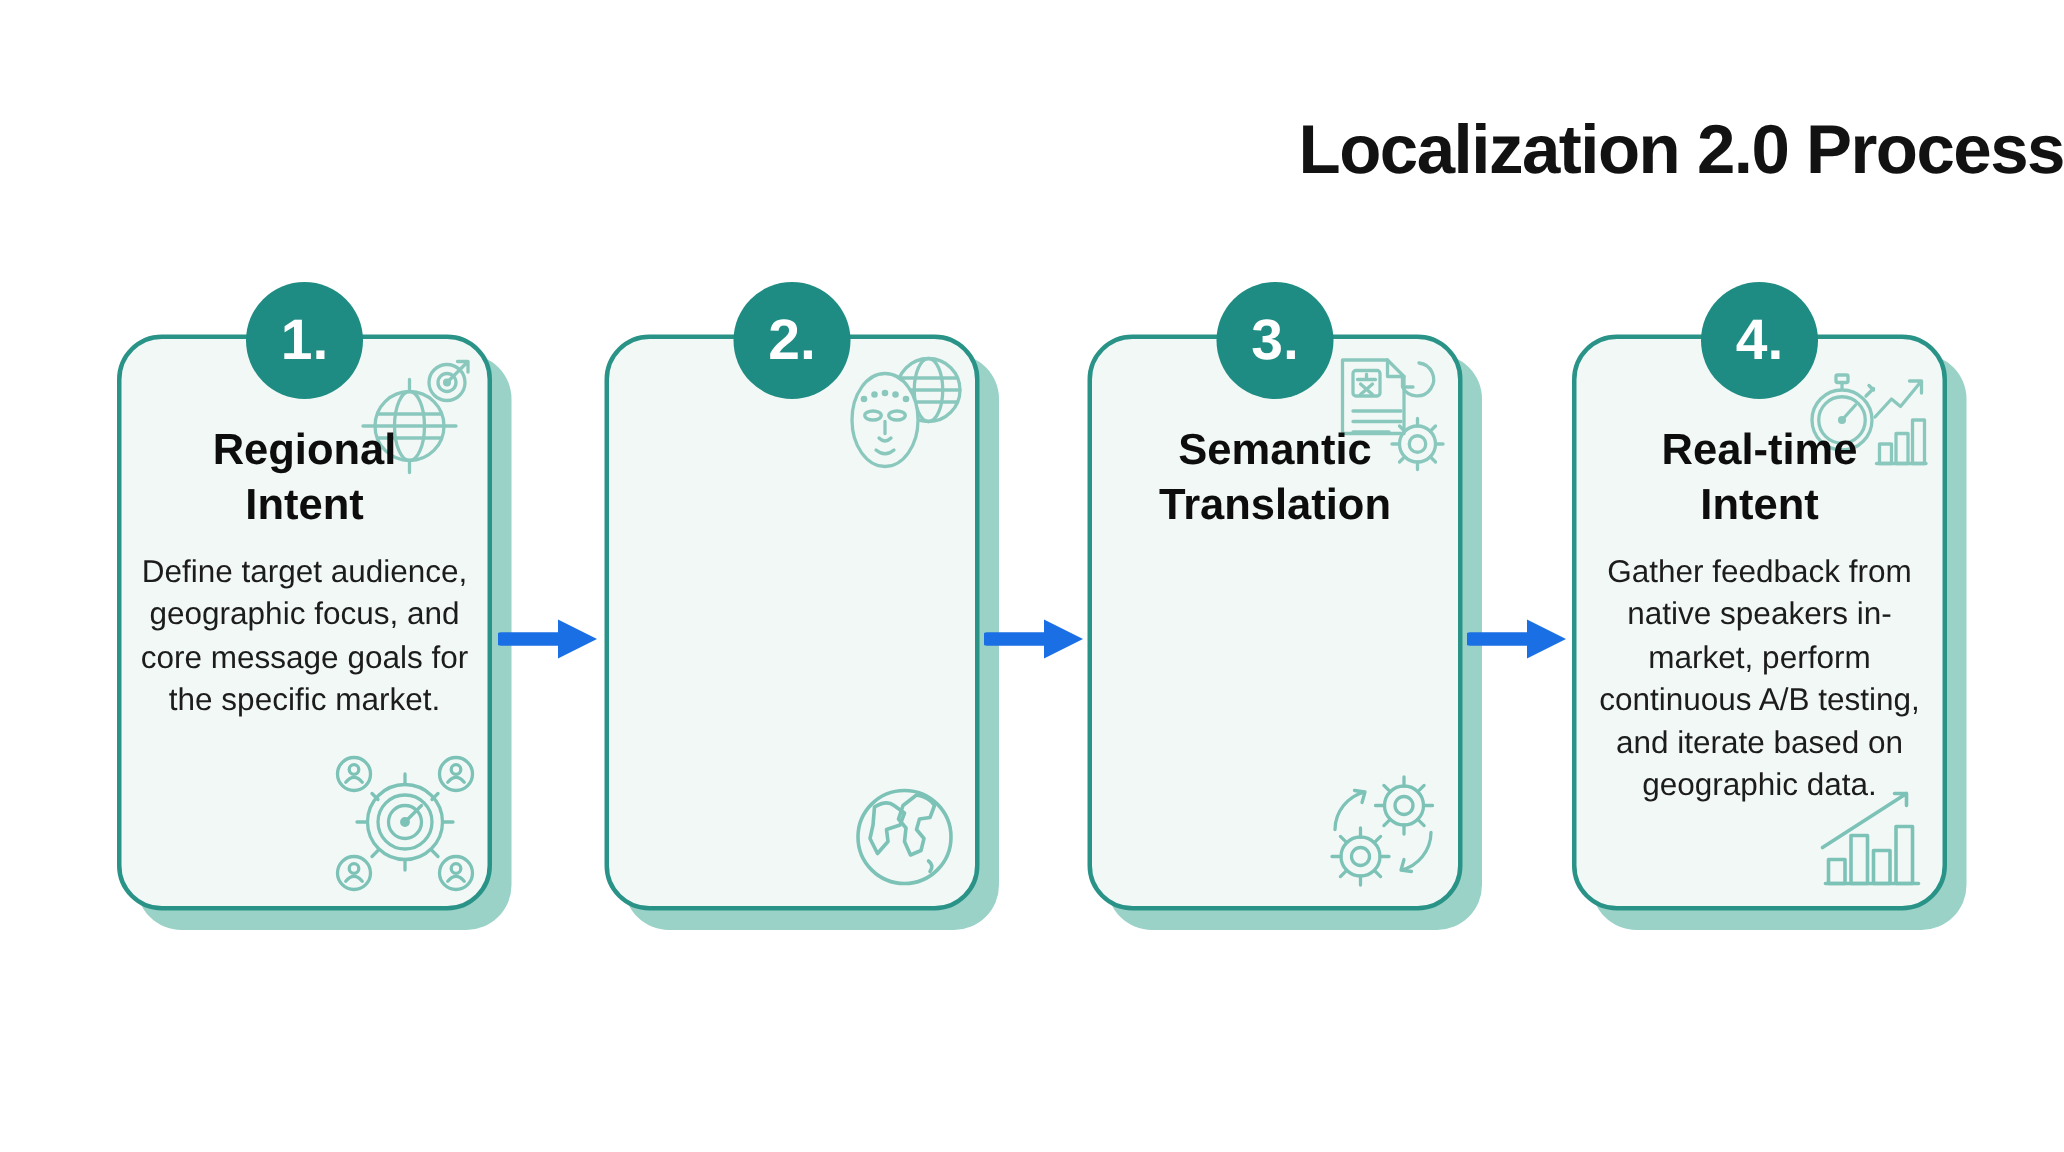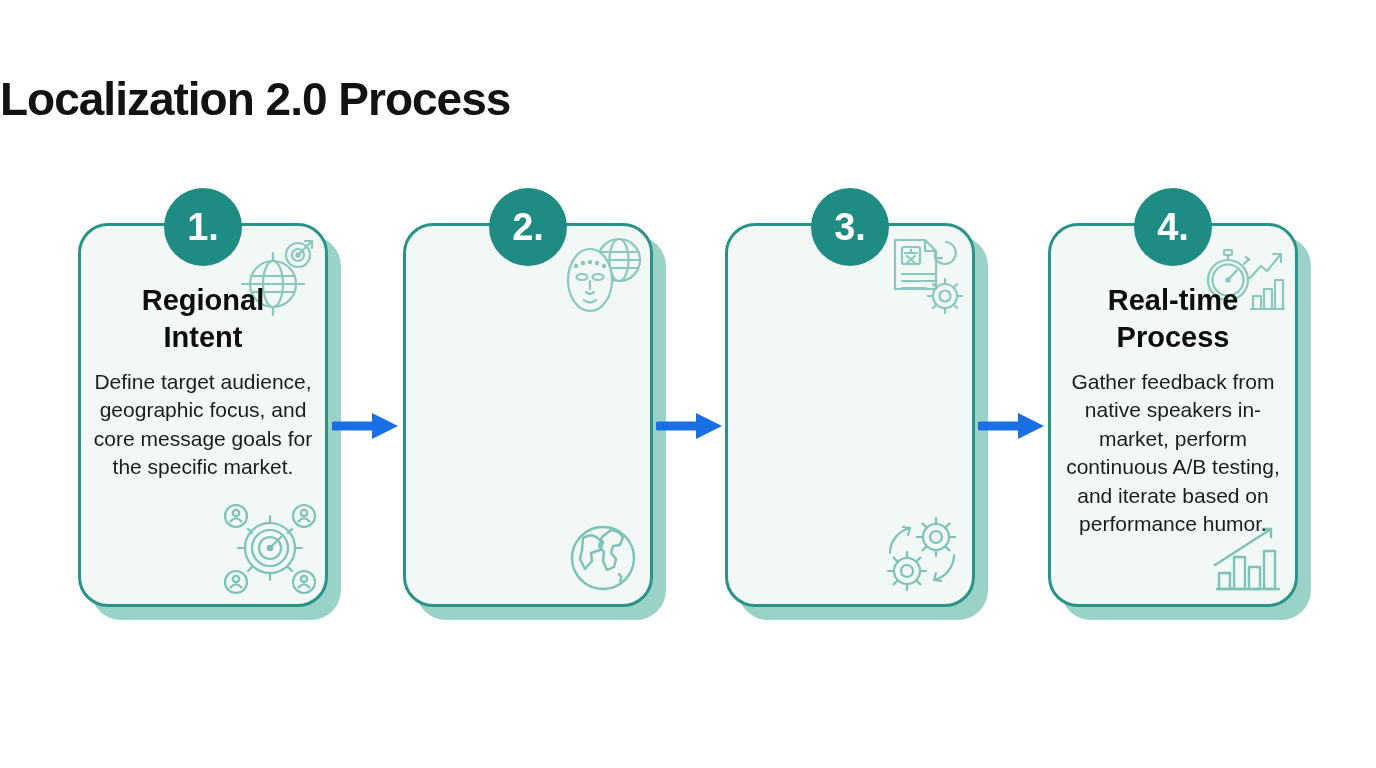--- a/index.html
+++ b/index.html
@@ -3,21 +3,21 @@
 <meta charset="utf-8">
 <style>
   html,body{margin:0;padding:0;}
   body{
     width:1376px;height:768px;position:relative;overflow:hidden;
     background:#ffffff;
     font-family:"Liberation Sans", sans-serif;
   }
   .main-title{
     position:absolute;top:72px;left:0;width:1376px;margin:0;
-    text-align:left;font-size:46px;font-weight:bold;color:#121212;
+    text-align:right;font-size:46px;font-weight:bold;color:#121212;
     letter-spacing:-1px;
   }
   .card{
     position:absolute;top:223px;width:250px;height:384px;box-sizing:border-box;
     background:#f2f8f6;border:3px solid #2a9388;border-radius:30px;
     box-shadow:13px 13px 0 0 #9ad2c8;
   }
   .badge{
     position:absolute;top:-38px;left:50%;transform:translateX(-50%);
     width:78px;height:78px;border-radius:50%;background:#1e8c82;
@@ -147,20 +147,21 @@
       <circle cx="58" cy="26" r="13"></circle>
       <circle cx="58" cy="26" r="6"></circle>
       <path d="M58,7 V13 M58,39 V45 M39,26 H45 M71,26 H77 M44.6,12.6 L48.8,16.8 M71.4,12.6 L67.2,16.8 M44.6,39.4 L48.8,35.2 M71.4,39.4 L67.2,35.2"></path>
       <circle cx="29" cy="60" r="13"></circle>
       <circle cx="29" cy="60" r="6"></circle>
       <path d="M29,41 V47 M29,73 V79 M10,60 H16 M42,60 H48 M15.6,46.6 L19.8,50.8 M42.4,46.6 L38.2,50.8 M15.6,73.4 L19.8,69.2 M42.4,73.4 L38.2,69.2"></path>
       <path d="M12,42 A26,26 0 0 1 32,17 M32,17 l-7,-1 M32,17 l-2,7"></path>
       <path d="M76,44 A26,26 0 0 1 56,69 M56,69 l7,1 M56,69 l2,-7"></path>
     </g>
   </svg>
+  <h2 class="step-title">Semantic Translation</h2>
 </div>
 
 <svg class="arrow" style="left:978px;" viewBox="0 0 68 32">
   <path d="M2,16 H42" stroke="#1b6fe4" stroke-width="9" stroke-linecap="round" fill="none"></path>
   <polygon points="40,3 66,16 40,29" fill="#1b6fe4"></polygon>
 </svg>
 
 <div class="card" style="left:1048px;">
   <div class="badge">
     <span>4.</span>
@@ -183,15 +184,15 @@
   <svg class="icon bot" width="84" height="84" viewBox="0 0 84 84">
     <g fill="none" stroke="#7cc2b6" stroke-width="2.4" stroke-linecap="round" stroke-linejoin="round">
       <path d="M12,74 h62"></path>
       <rect x="14" y="58" width="11" height="16"></rect>
       <rect x="29" y="42" width="11" height="32"></rect>
       <rect x="44" y="52" width="11" height="22"></rect>
       <rect x="59" y="36" width="11" height="38"></rect>
       <path d="M10,50 L66,14 M58,14 h8 M66,14 v8"></path>
     </g>
   </svg>
-  <h2 class="step-title">Real-time Process</h2>
-  <p class="step-desc">Gather feedback from native speakers in-market, perform continuous A/B testing, and iterate based on performance humor.</p>
+  <h2 class="step-title">Real-time Intent</h2>
+  <p class="step-desc">Gather feedback from native speakers in-market, perform continuous A/B testing, and iterate based on geographic data.</p>
 </div>
 
 </body></html>

